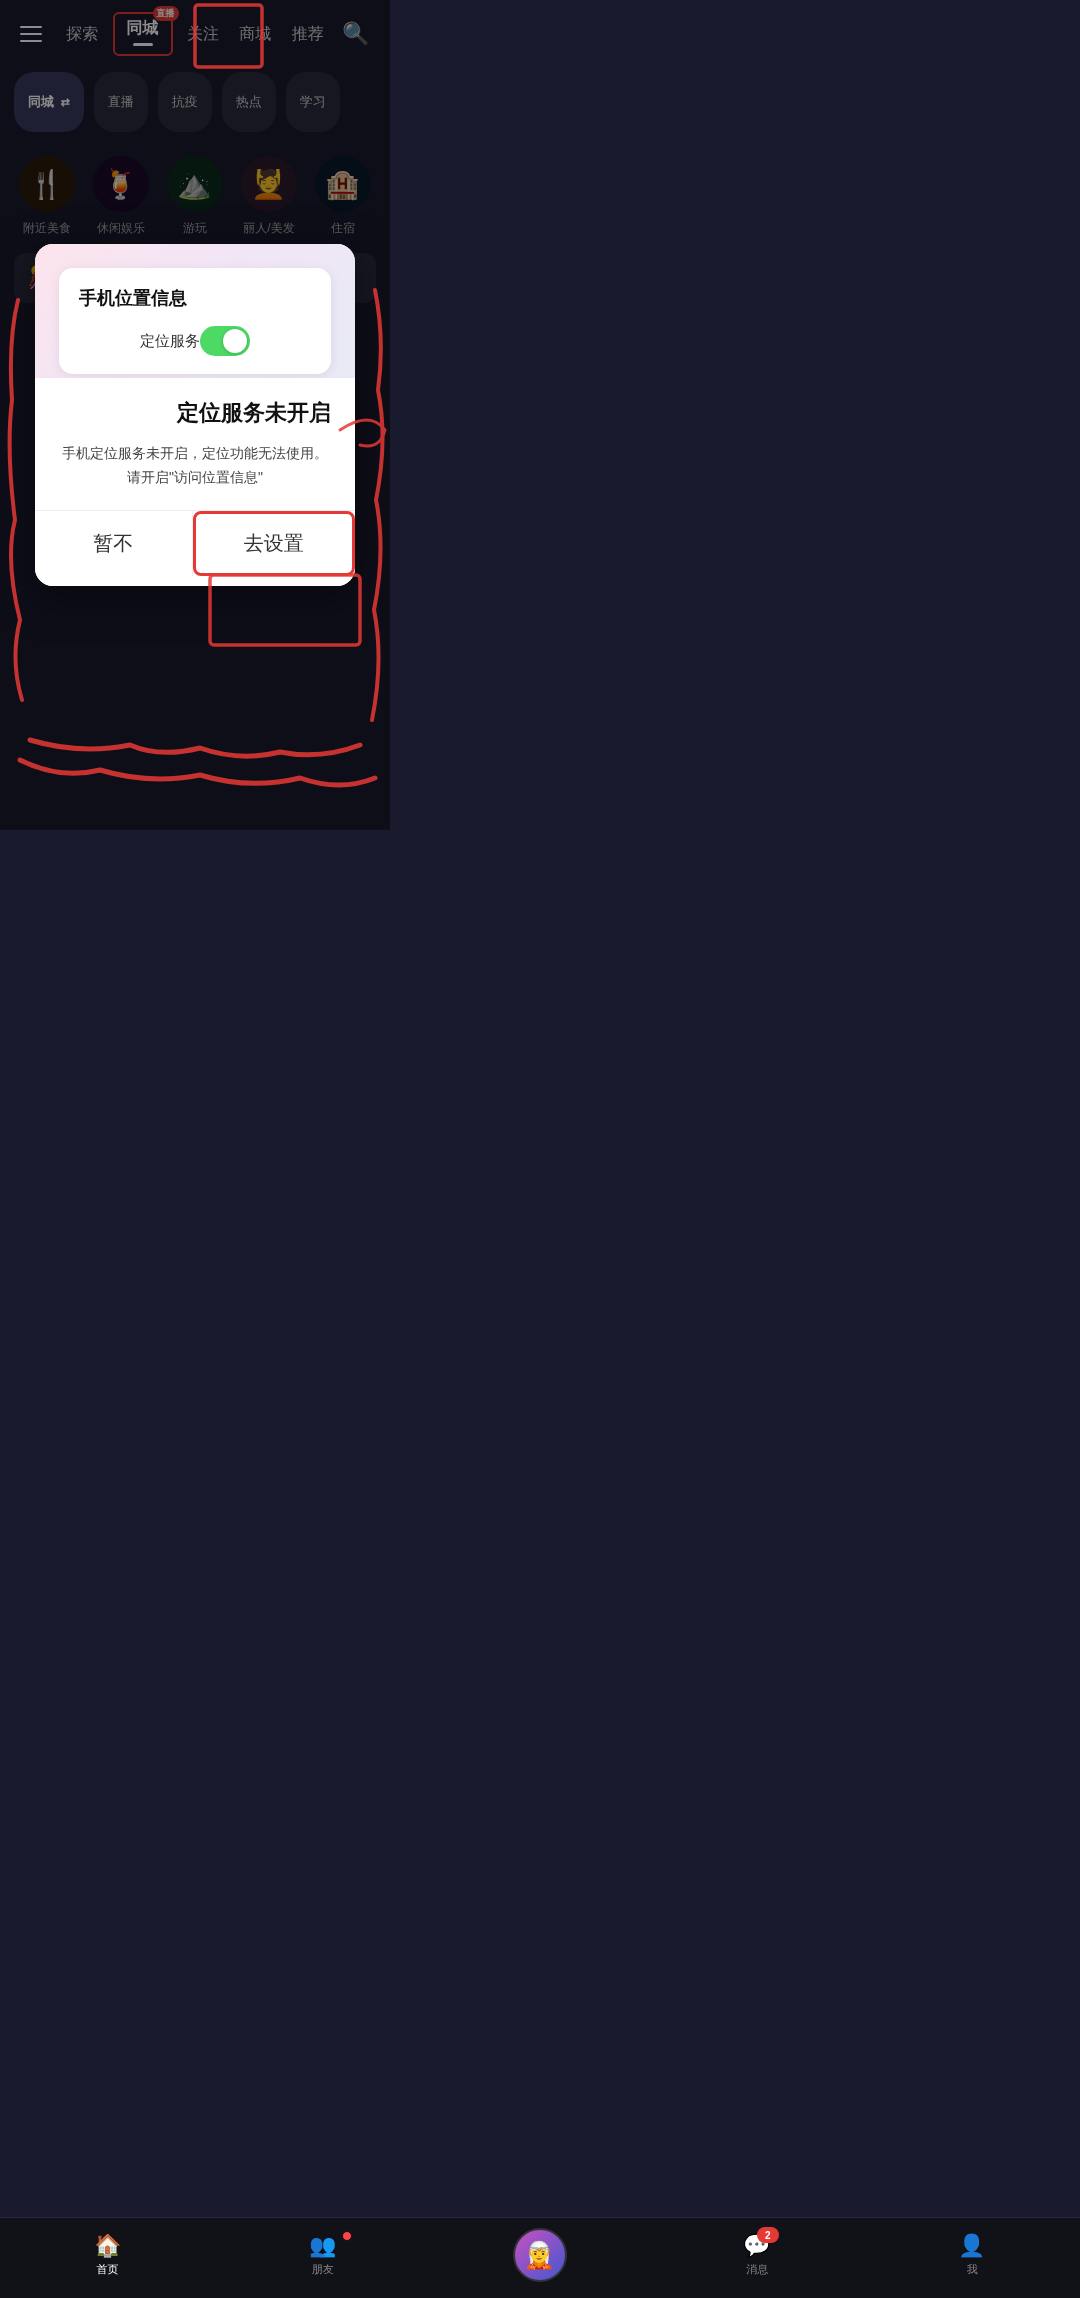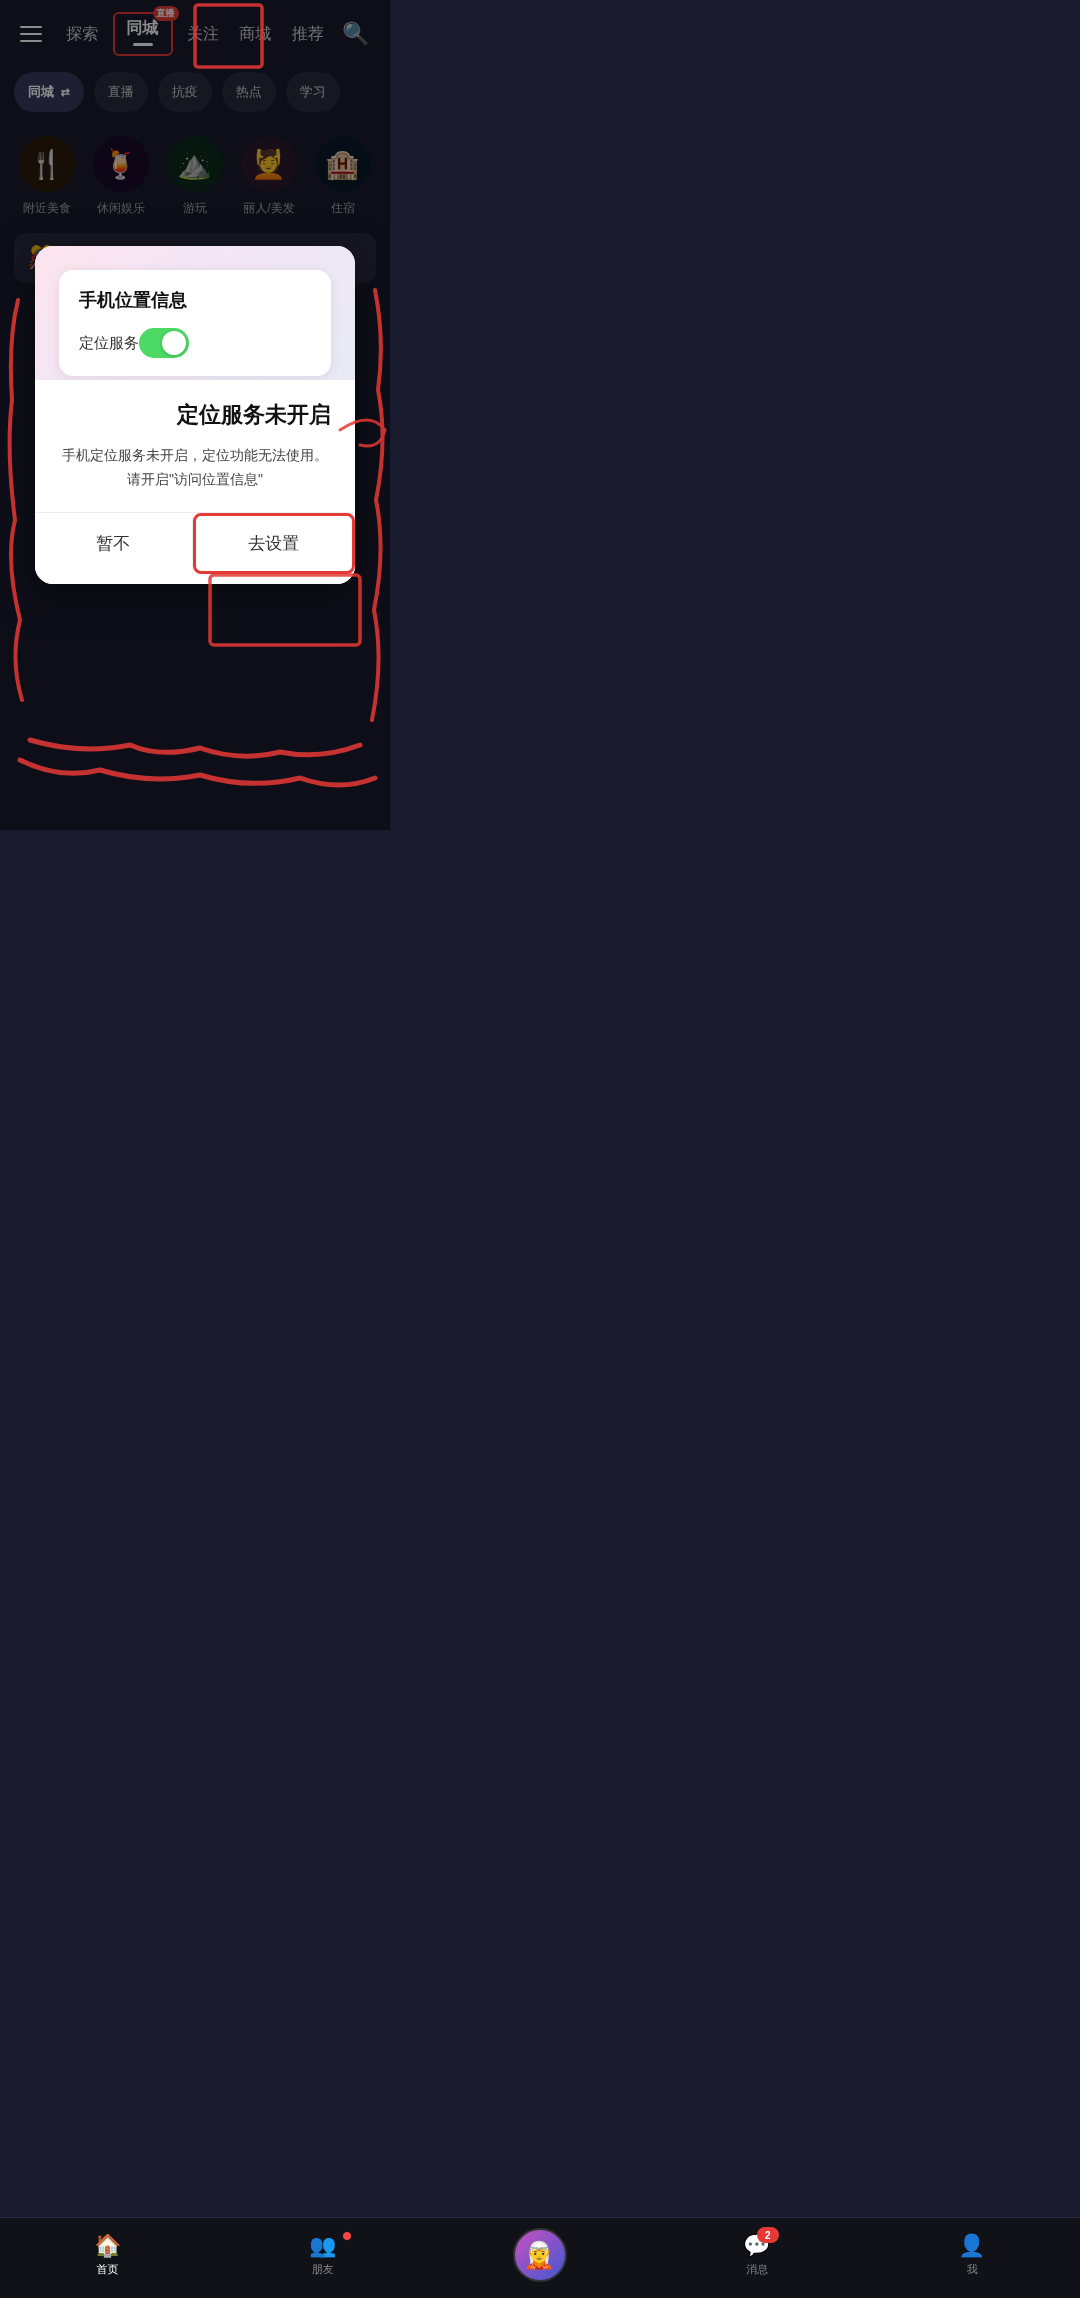--- a/index.html
+++ b/index.html
@@ -94,21 +94,21 @@
       display: flex;
       gap: 10px;
       padding: 8px 14px;
       overflow-x: auto;
     }
     .category-tabs::-webkit-scrollbar { display: none; }
     .cat-tab {
       background: #2a2a3e;
       color: #ccc;
       border-radius: 20px;
-      padding: 11px 14px;
+      padding: 21px 14px;
       font-size: 13px;
       white-space: nowrap;
       cursor: pointer;
       flex-shrink: 0;
     }
     .cat-tab.active {
       background: #3a3a5e;
       color: #fff;
       font-weight: bold;
     }
@@ -200,21 +200,21 @@
     }
     .modal-settings-title {
       font-size: 18px;
       font-weight: bold;
       color: #111;
       margin-bottom: 16px;
     }
     .modal-settings-row {
       display: flex;
       align-items: center;
-      justify-content: flex-start;
+      justify-content: center;
     }
     .modal-settings-label {
       font-size: 15px;
       color: #333;
     }
     .toggle {
       width: 50px;
       height: 30px;
       background: #4cd964;
       border-radius: 15px;
@@ -257,21 +257,21 @@
       margin: 0 -24px;
     }
     .modal-actions {
       display: flex;
       margin: 0 -24px;
     }
     .modal-btn {
       flex: 1;
       padding: 16px 12px;
       text-align: center;
-      font-size: 17px;
+      font-size: 20px;
       cursor: pointer;
       background: transparent;
       border: none;
       color: #333;
     }
     .modal-btn.confirm {
       color: #333;
       font-weight: 400;
       border: 3px solid #e53935;
       border-radius: 8px;

